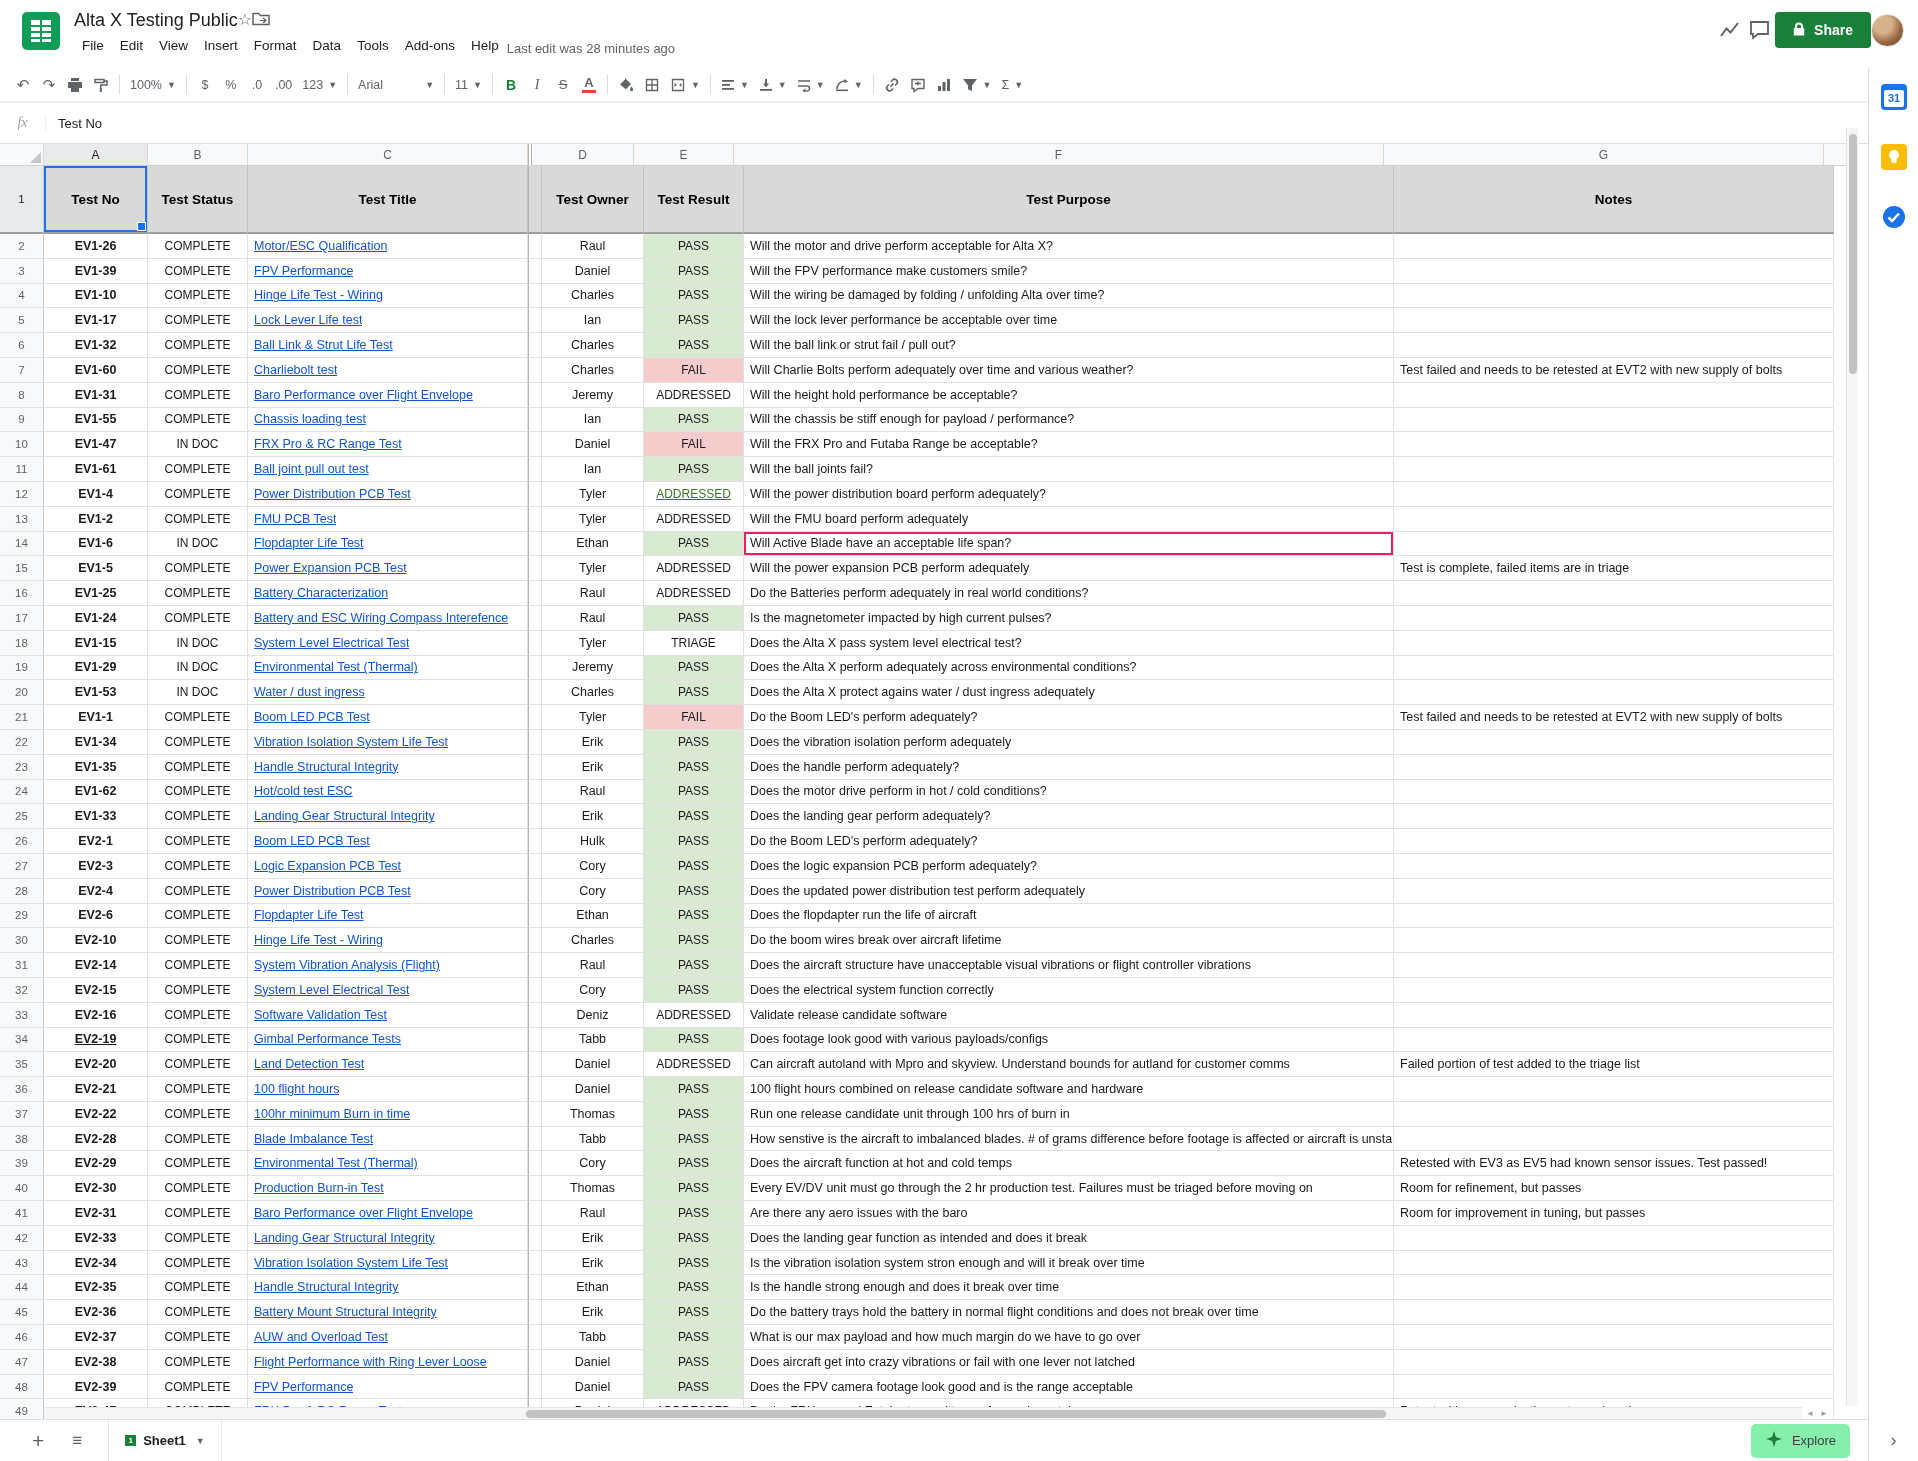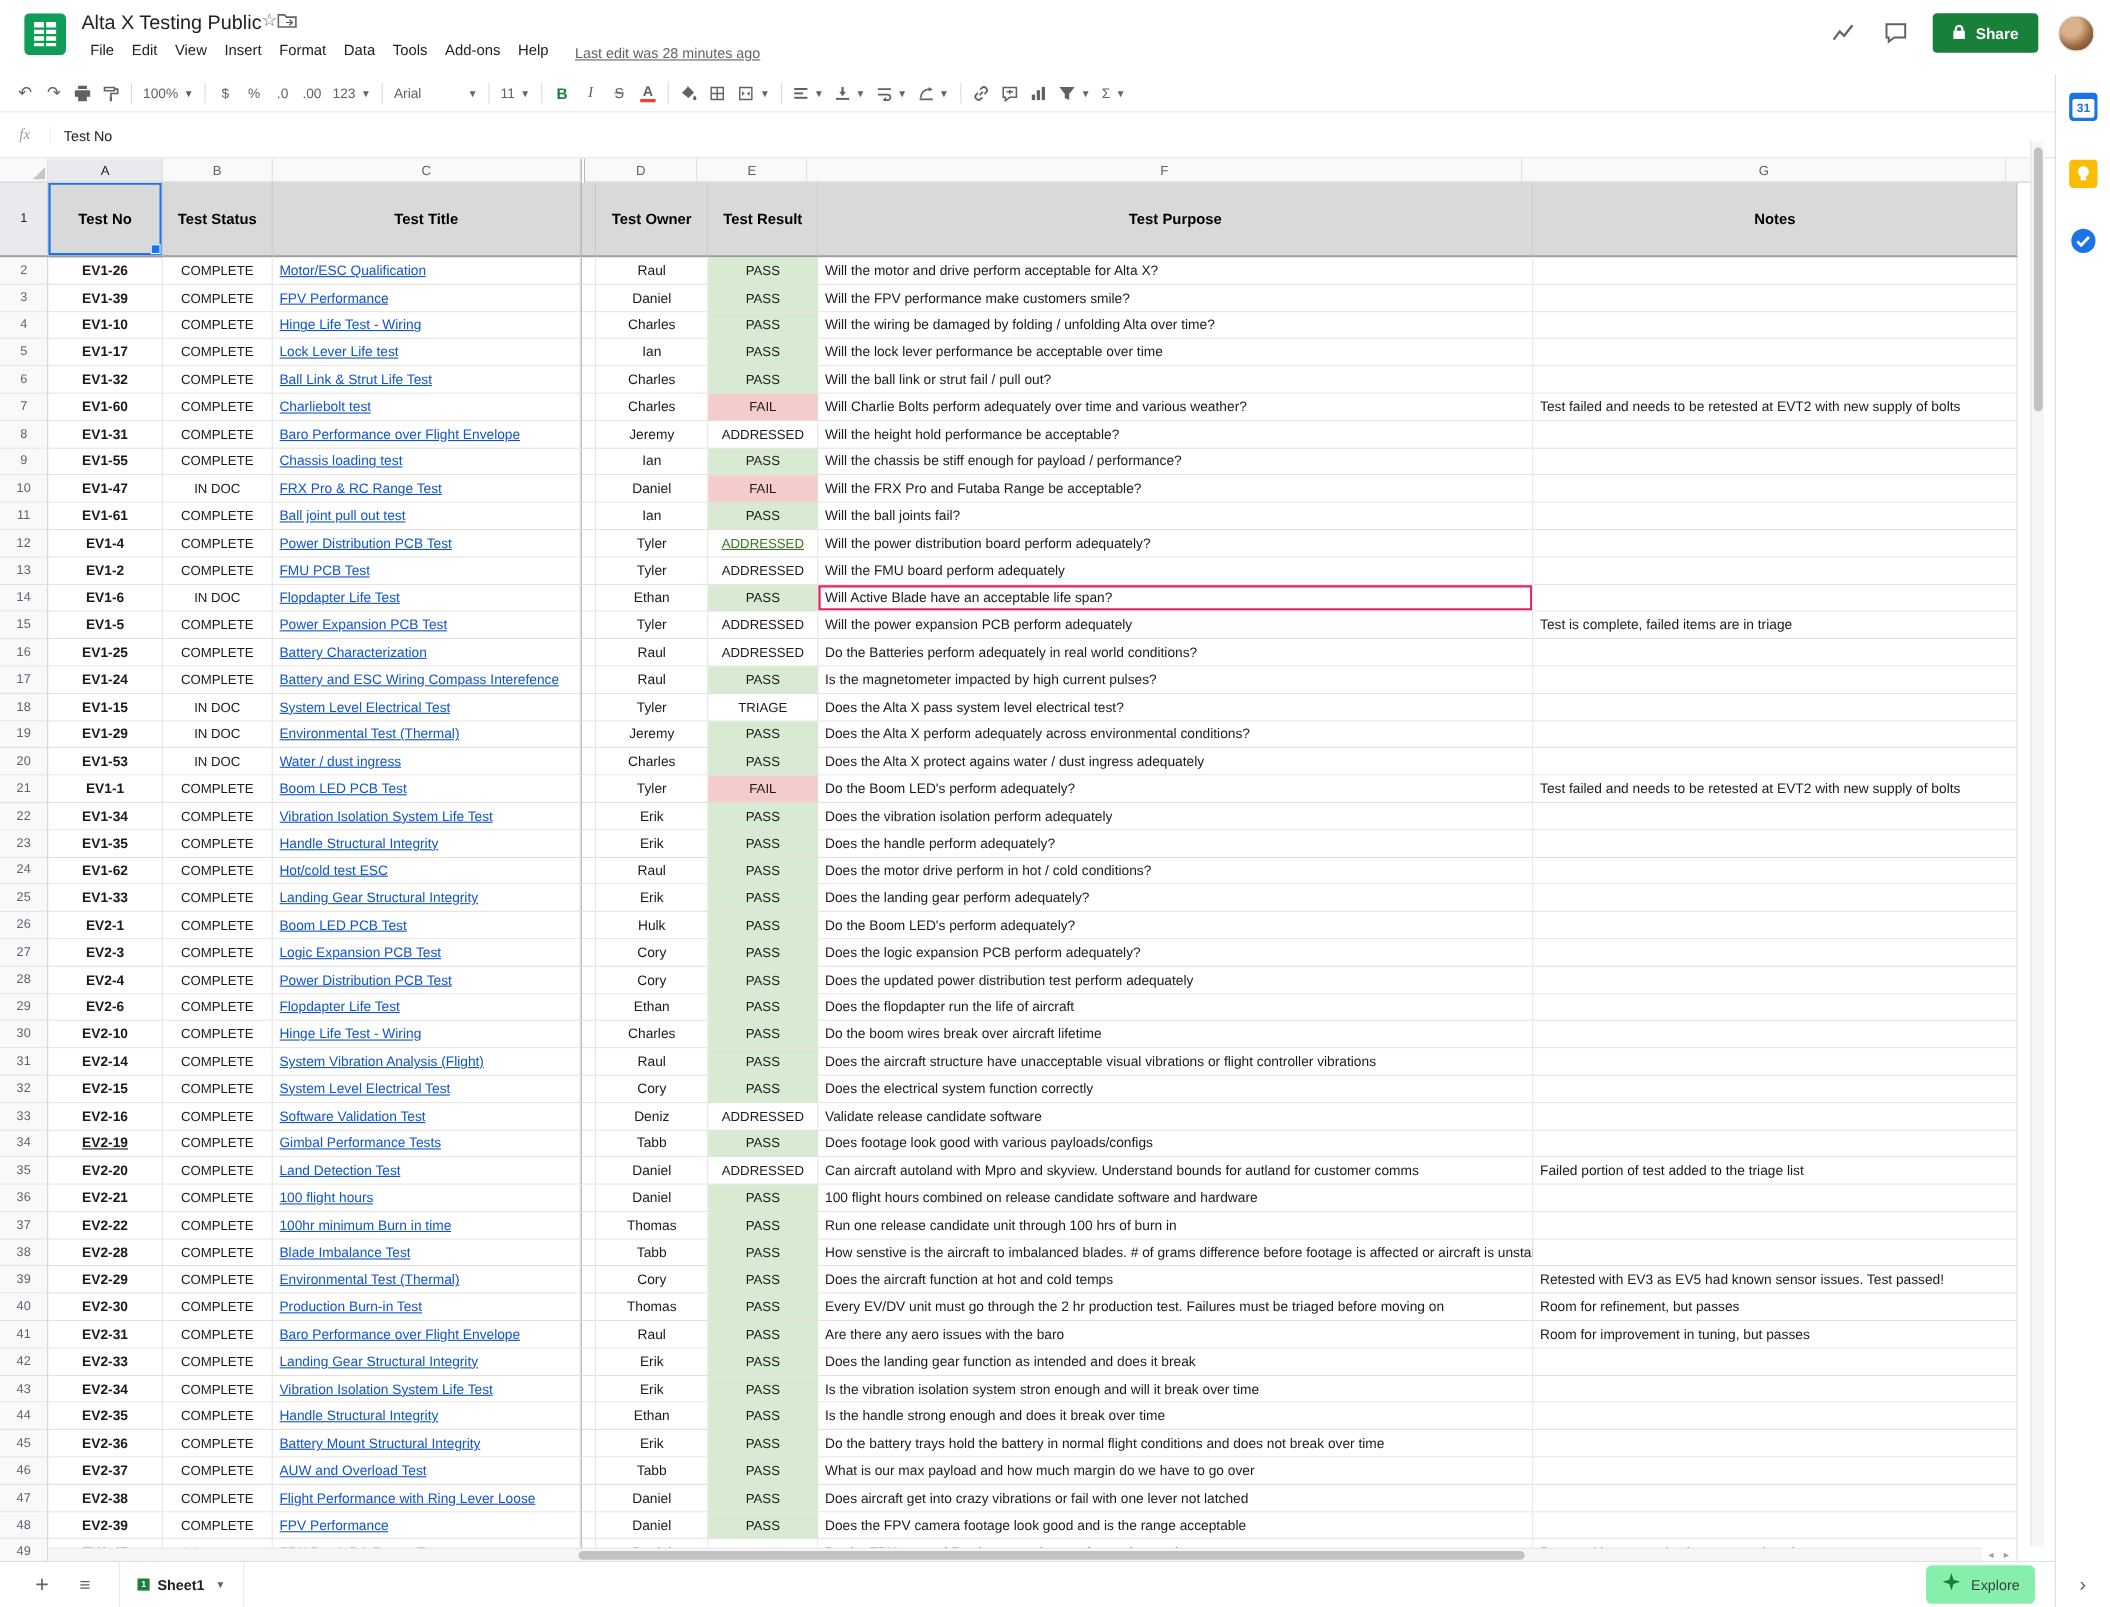--- a/index.html
+++ b/index.html
@@ -8,22 +8,22 @@
 
   
   .topbar{height:68px;display:flex;align-items:flex-start;padding:6px 12px 0 14px;position:relative;background:#fff;}
   .sheets-logo{margin:6px 14px 0 8px;cursor:pointer;}
   .title-area{flex:1;min-width:0;}
   .title-row{display:flex;align-items:center;gap:0;height:28px;}
   .doc-title{font-size:18px;color:#202124;}
   .tb-mini{color:#5f6368;font-size:16px;line-height:1;cursor:pointer;}
   .menu-row{display:flex;align-items:flex-end;margin-top:1px;}
   .menu-item{font-size:13.5px;color:#202124;padding:3px 8px;border-radius:3px;cursor:pointer;}
-  .last-edit{font-size:13px;color:#5f6368;text-decoration:underline;margin-left:16px;cursor:pointer;}
-  .topbar-right{position:absolute;right:14px;top:12px;display:flex;align-items:center;gap:18px;justify-content:flex-end;}
+  .last-edit{font-size:13px;color:#5f6368;cursor:pointer;}
+  .topbar-right{position:absolute;right:14px;top:12px;display:flex;align-items:center;justify-content:flex-end;}
   .icon-btn{display:flex;align-items:center;justify-content:center;width:30px;height:30px;cursor:pointer;}
   .share-btn{background:#188038;color:#fff;border:none;border-radius:4px;height:36px;padding:0 18px;
     display:flex;align-items:center;gap:9px;font-size:14px;font-weight:bold;font-family:"Liberation Sans",sans-serif;cursor:pointer;}
   .avatar{width:33px;height:33px;border-radius:50%;cursor:pointer;
     background:radial-gradient(circle at 35% 30%,#d8b28a 0 30%,#9c6b45 60%,#5f3d24 100%);border:1px solid #e0e0e0;}
 
   
   .toolbar{height:34px;display:flex;align-items:center;padding:0 10px;background:#fff;border-bottom:1px solid #eceff1;font-size:13px;color:#444;}
   .tb{height:26px;min-width:26px;padding:0 5px;display:flex;align-items:center;justify-content:center;border-radius:3px;cursor:pointer;gap:2px;white-space:nowrap;}
   .sep{width:1px;height:19px;background:#dadce0;margin:0 5px;flex:none;}

